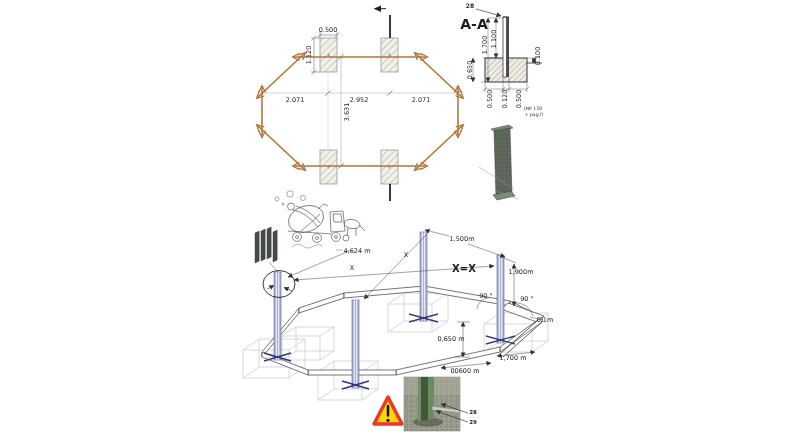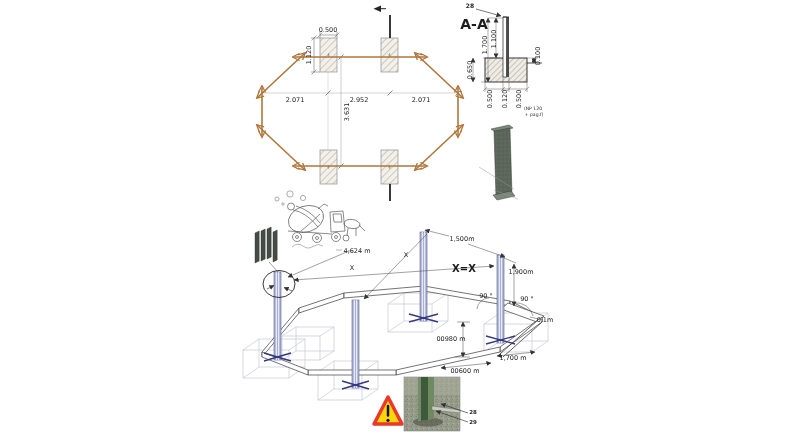--- a/index.html
+++ b/index.html
@@ -361,19 +361,19 @@
 
 <span class="lbl" style="left:357px;top:251px">4,624 m</span>
 <span class="lbl" style="left:462px;top:239px">1,500m</span>
 <span class="lbl" style="left:406px;top:255px">X</span>
 <span class="lbl" style="left:352px;top:268px">X</span>
 <span class="lbl bold t75" style="left:464px;top:269px">X=X</span>
 <span class="lbl" style="left:521px;top:272px">1,900m</span>
 <span class="lbl" style="left:486px;top:296px">90 °</span>
 <span class="lbl" style="left:527px;top:299px">90 °</span>
 <span class="lbl" style="left:545px;top:320px">0,1m</span>
-<span class="lbl" style="left:451px;top:339px">00980 m</span>
+<span class="lbl" style="left:451px;top:339px">0,650 m</span>
 <span class="lbl" style="left:513px;top:358px">1,700 m</span>
 <span class="lbl" style="left:465px;top:371px">00600 m</span>
 <span class="lbl bold t55" style="left:473px;top:413px">28</span>
 <span class="lbl bold t55" style="left:473px;top:422.5px">29</span>
 
 </div>
 
 </body></html>

